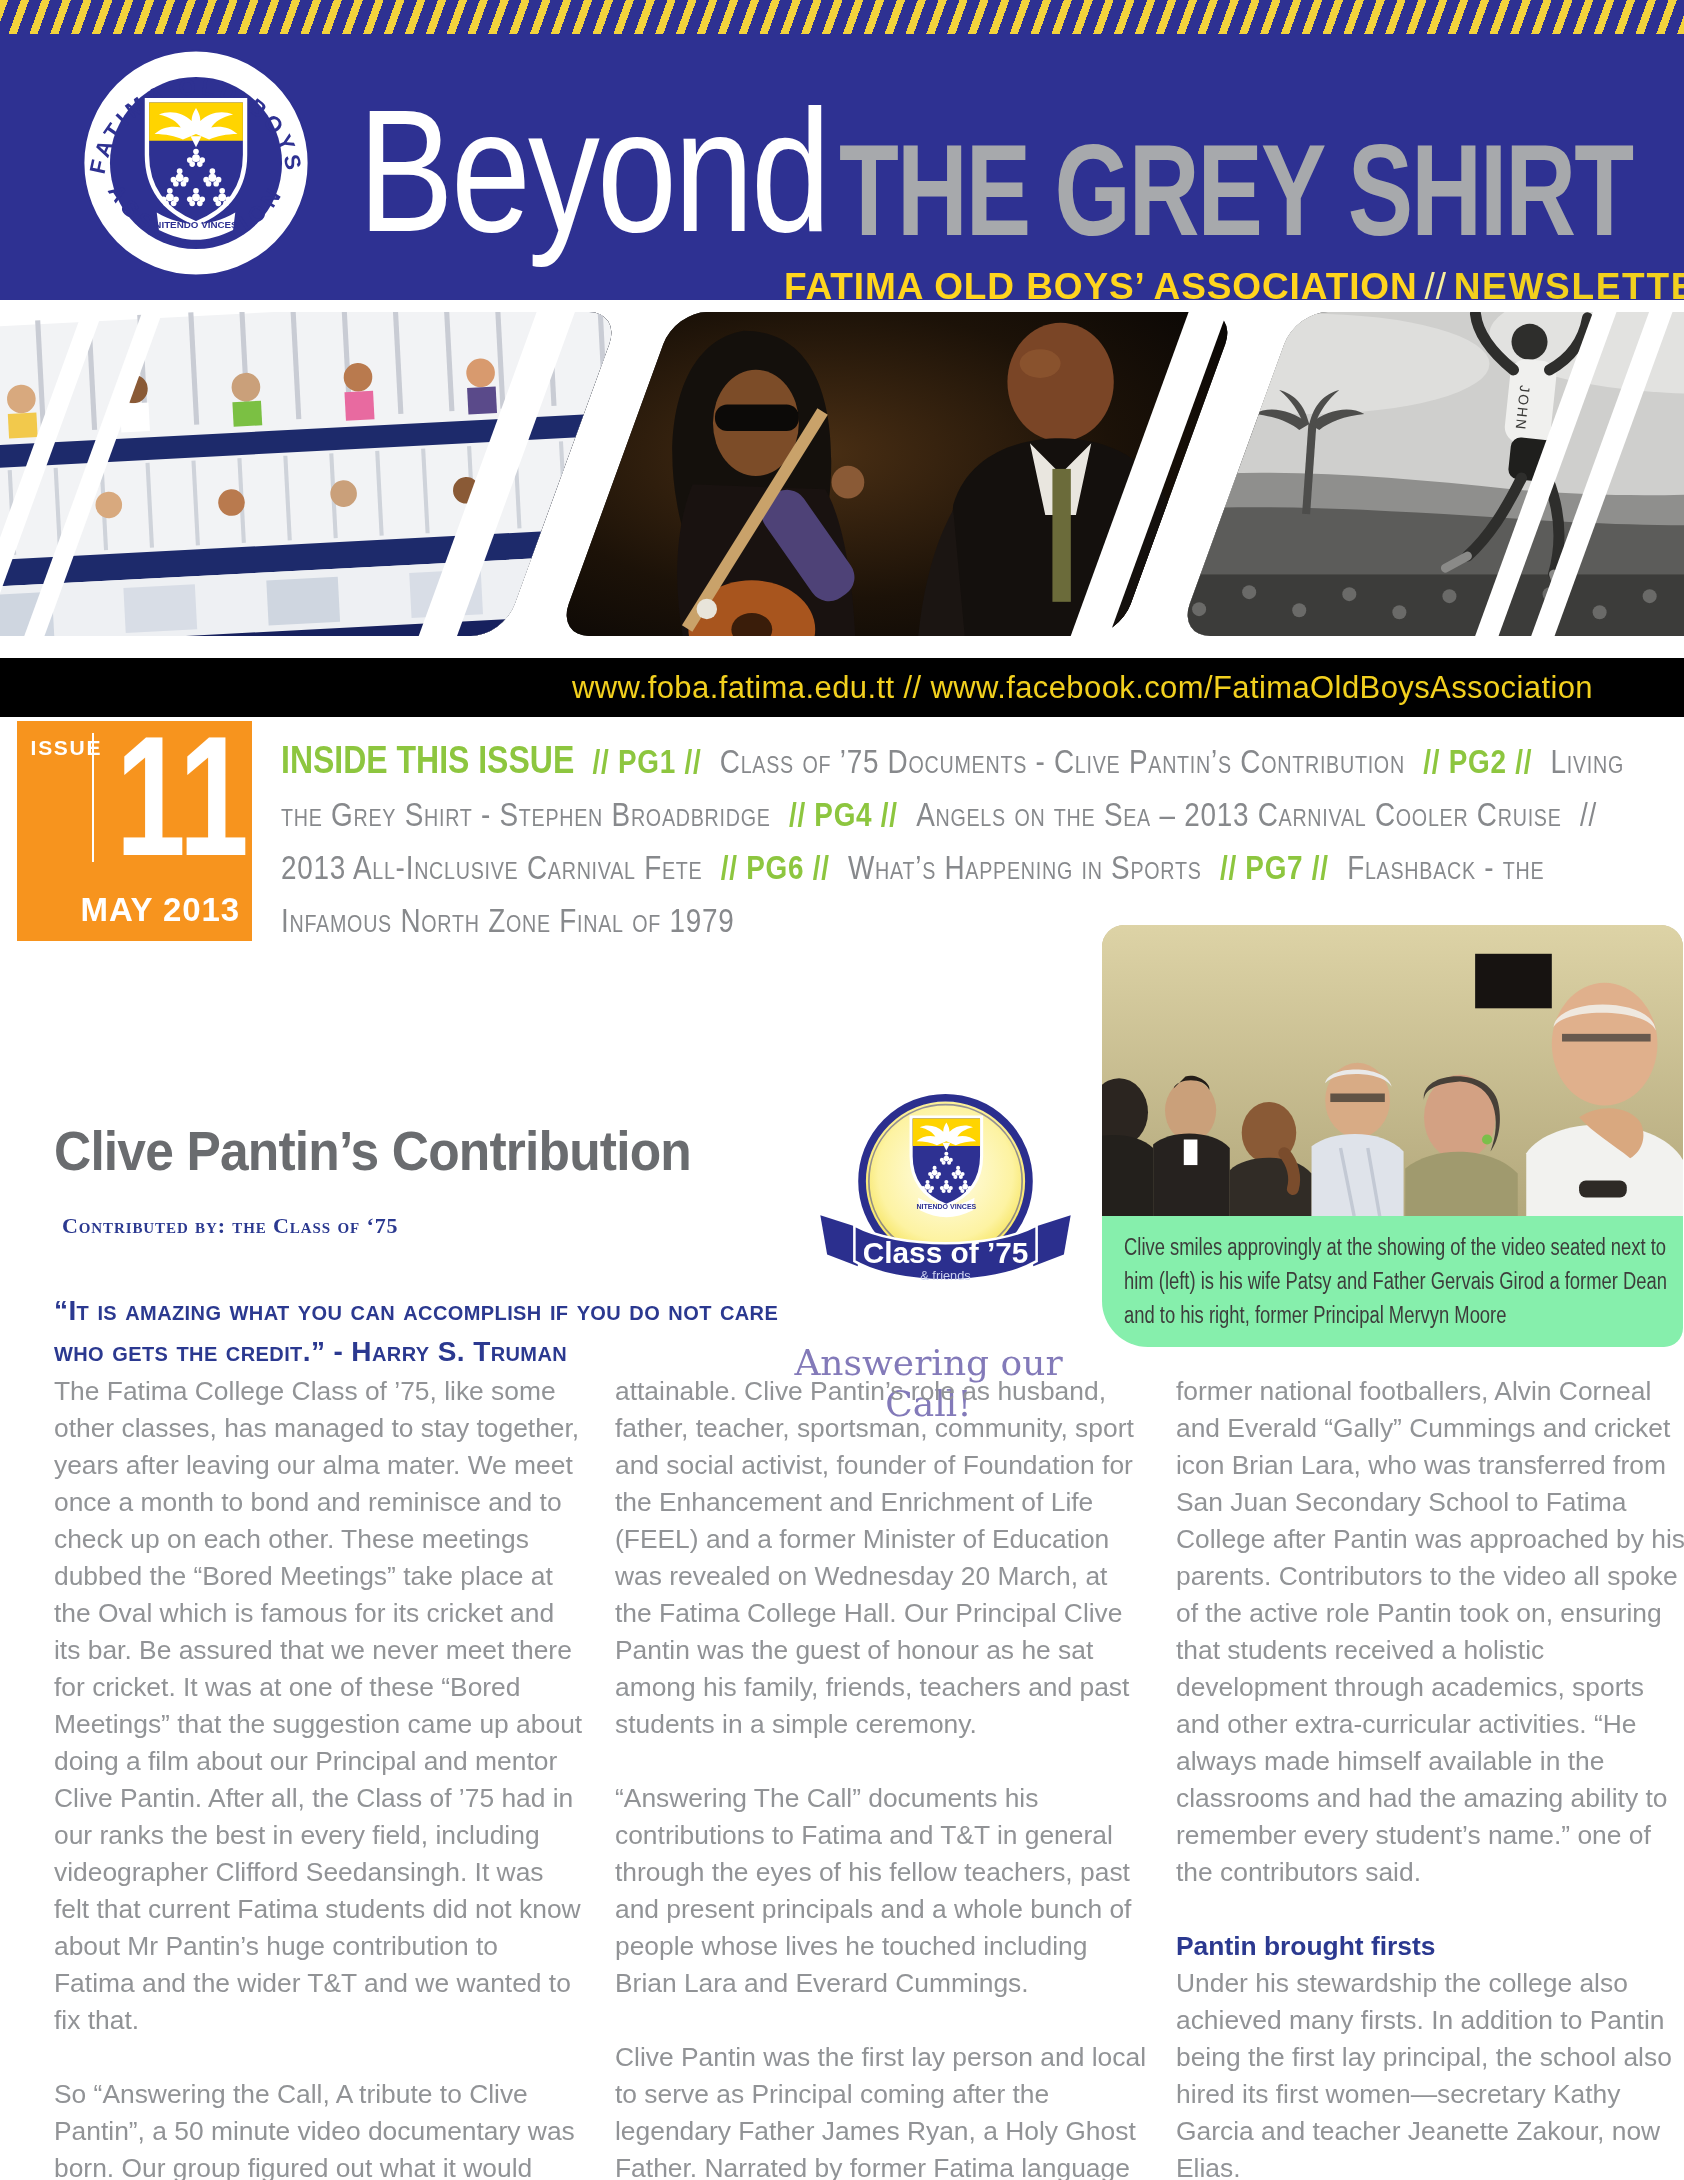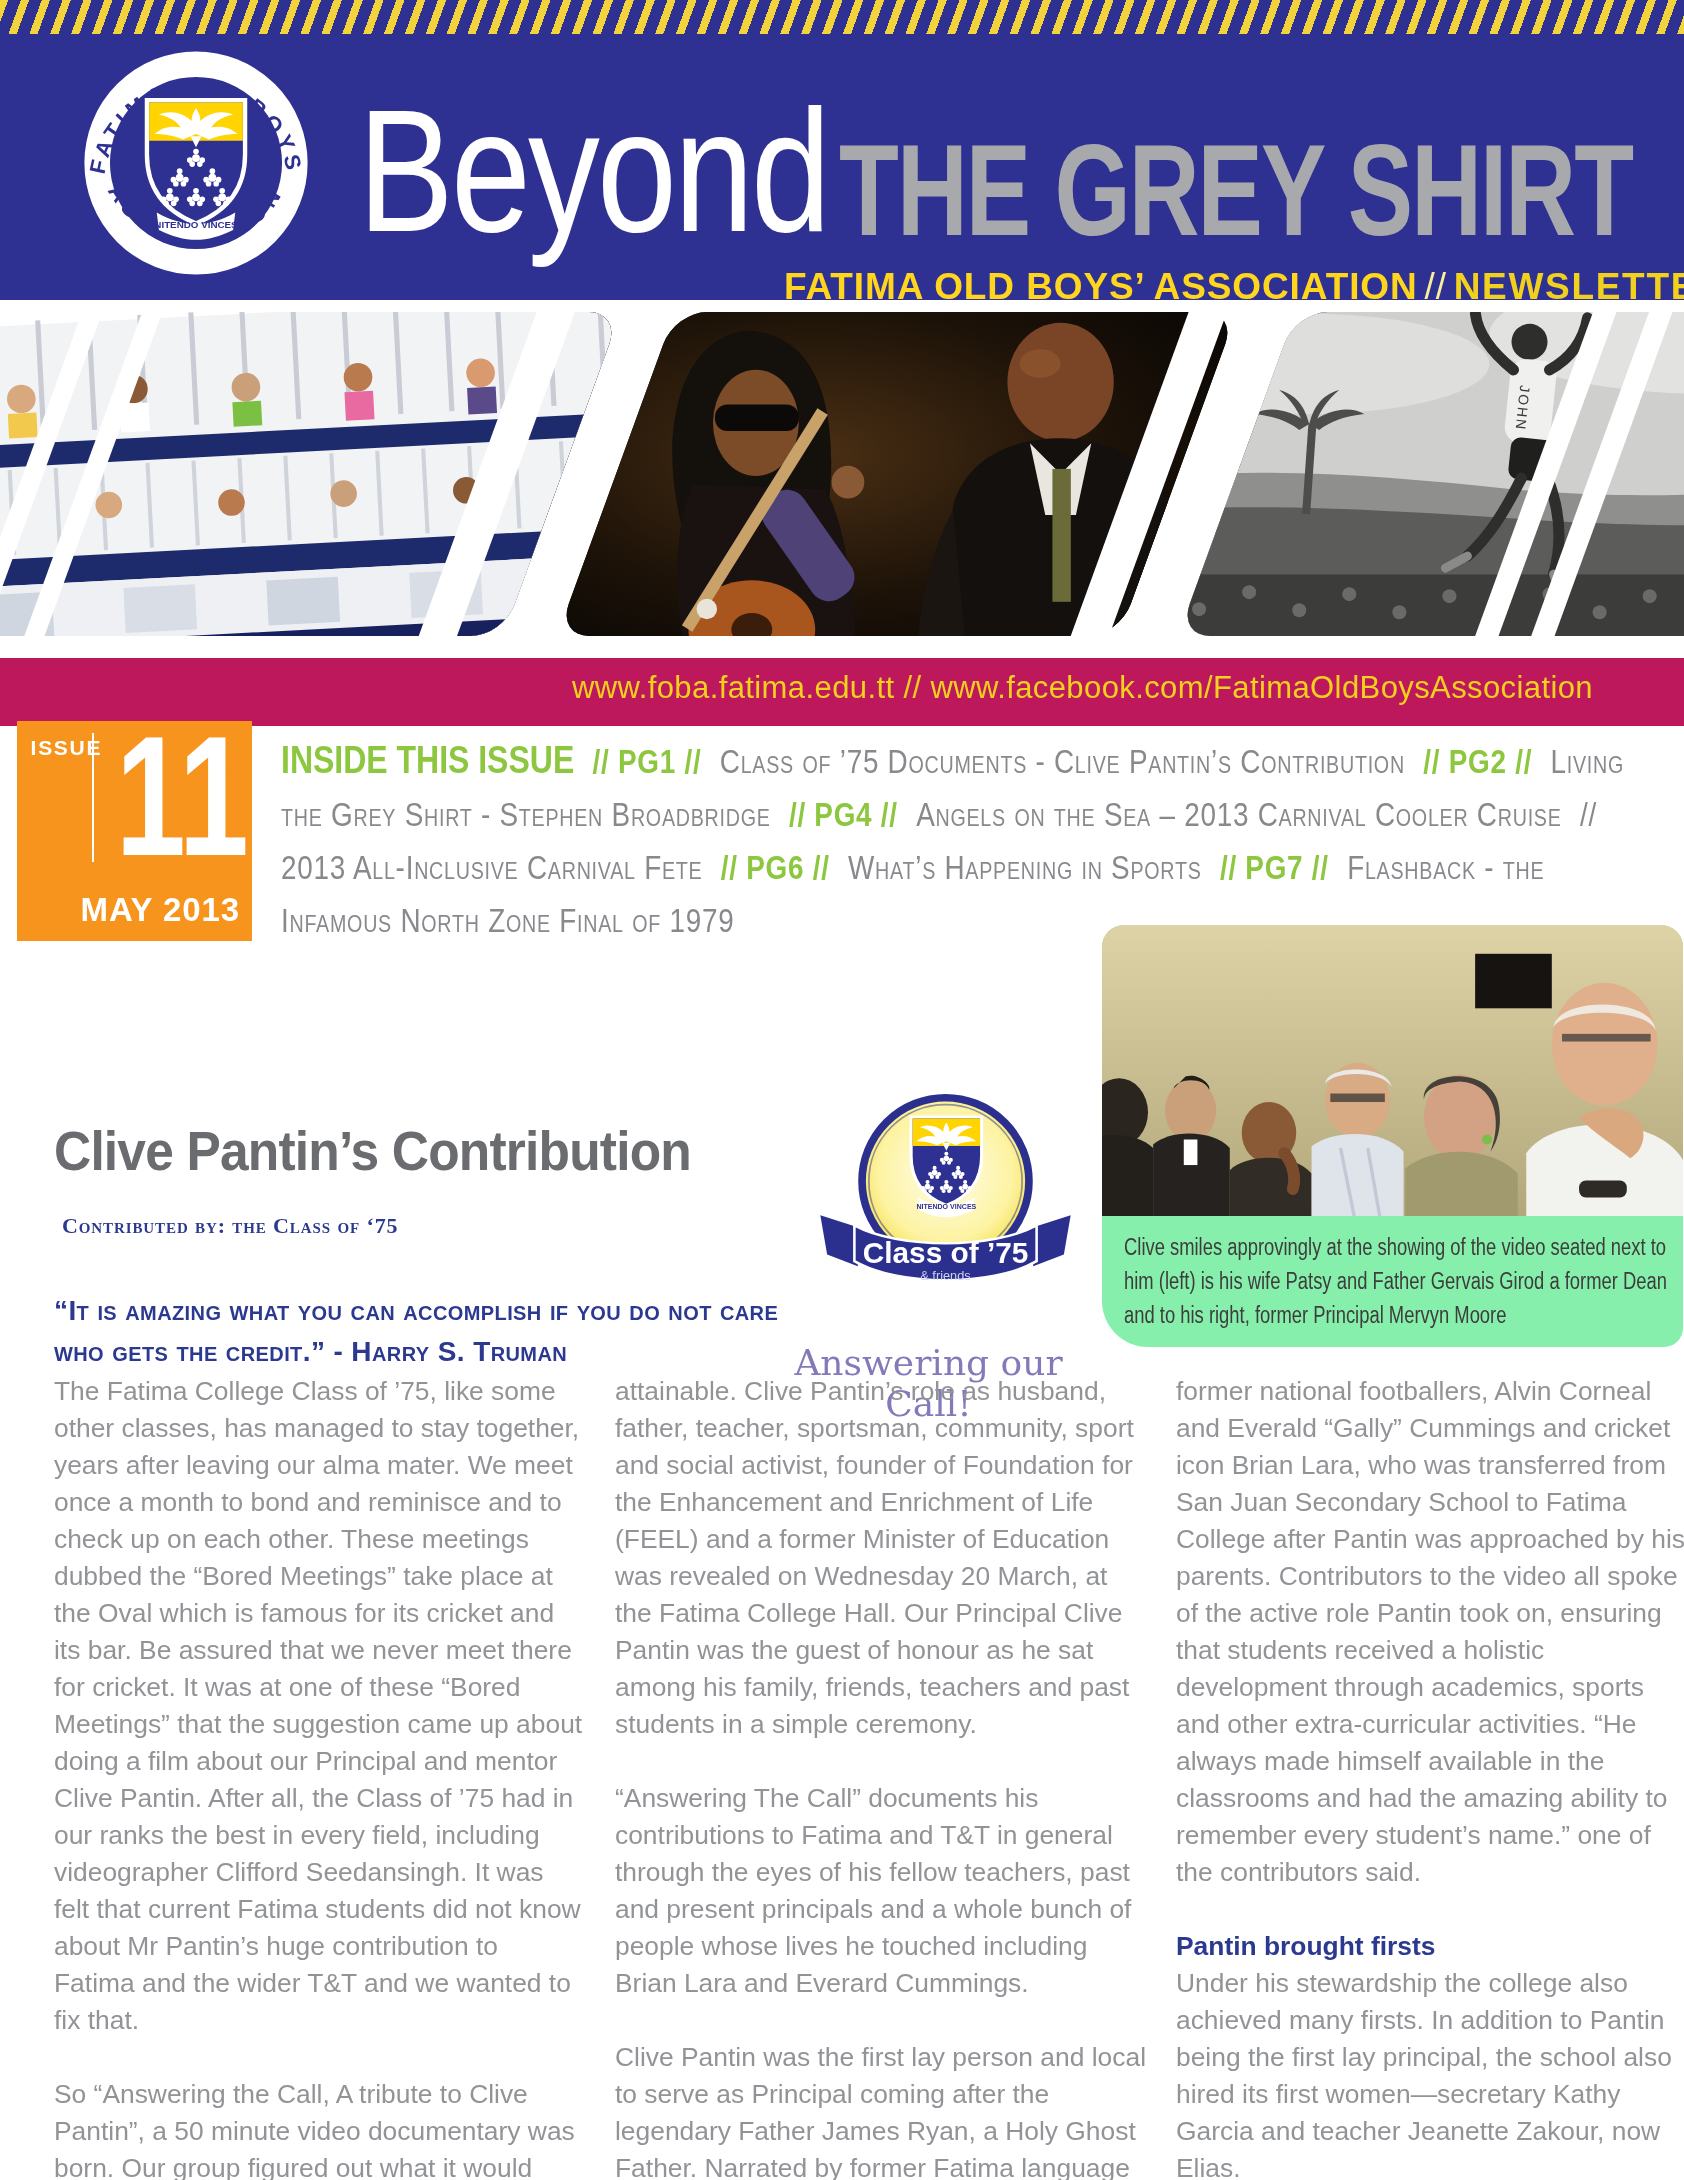--- a/index.html
+++ b/index.html
@@ -28,21 +28,21 @@
   .photo svg{width:100%;height:100%;display:block;}
   .p1{left:-102px;width:664px;border-top-left-radius:0;border-bottom-left-radius:0;}
   .p2{left:616px;width:562px;}
   .p3{left:1237px;width:545px;border-top-right-radius:0;border-bottom-right-radius:0;}
   .slash{position:absolute;top:-60px;bottom:-60px;background:#ffffff;transform:rotate(20deg);}
   .s1{left:22px;width:19px;} .s2{left:82px;width:19px;}
   .s3{left:477px;width:36px;} .s4{left:1129px;width:36px;}
   .s5{left:1533px;width:22px;} .s6{left:1589px;width:22px;}
 
   
-  .linkbar{position:absolute;left:0;top:658px;width:1685px;height:68px;background:#be185d;}
+  .linkbar{position:absolute;left:0;top:658px;width:1685px;height:59px;background:#000000;}
   .linkbar span{position:absolute;right:92px;top:12px;font-size:31px;color:#f2d01e;letter-spacing:0.4px;}
 
   
   .issuebox{position:absolute;left:17px;top:721px;width:235px;height:220px;background:#f7941e;color:#fff;}
   .issue-label{position:absolute;left:13.6px;top:15.3px;font-size:21px;font-weight:700;letter-spacing:1.7px;}
   .issue-line{position:absolute;left:75px;top:12px;width:1.7px;height:129px;background:#ffffff;}
   .issue-num{position:absolute;right:3.4px;top:-10.2px;font-size:170px;font-weight:700;line-height:1;
     transform:scaleX(.74);transform-origin:100% 0;}
   .issue-date{position:absolute;right:12px;bottom:12px;font-size:33px;font-weight:700;letter-spacing:0.9px;}
 

